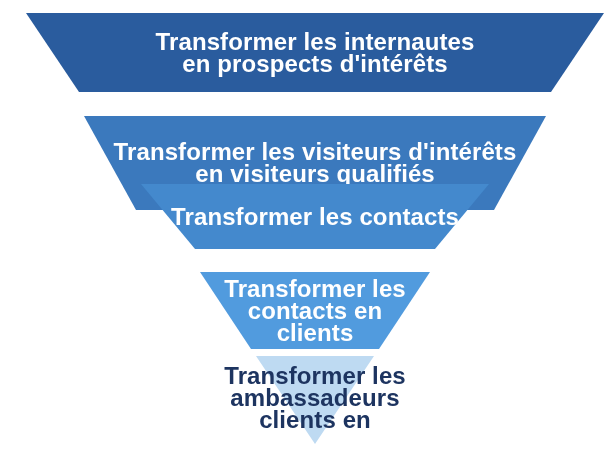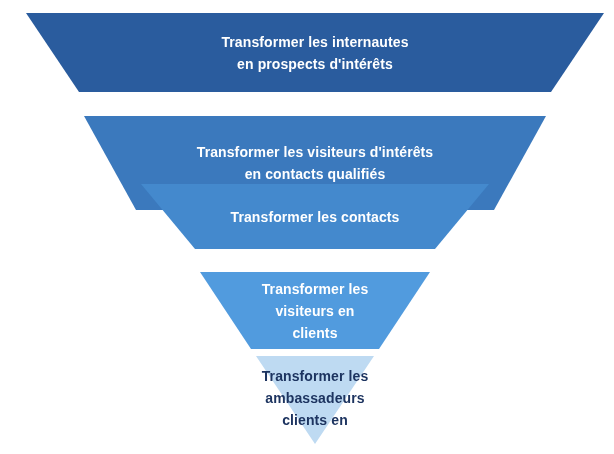--- a/index.html
+++ b/index.html
@@ -17,21 +17,21 @@
   }
   .stage { position: absolute; }
   .shape { position: absolute; inset: 0; }
   .label {
     position: absolute;
     left: 50%;
     top: 50%;
     transform: translate(-50%, -50%);
     text-align: center;
     font-weight: bold;
-    font-size: 14px;
+    font-size: 24px;
     line-height: 22px;
     white-space: nowrap;
     letter-spacing: 0.1px;
   }
   .label .line { display: block; }
 
   
   .stage-1 { left: 26px;  top: 13px;  width: 578px; height: 79px; }
   .stage-1 .shape { clip-path: polygon(0 0, 100% 0, 525px 100%, 53px 100%); }
 
@@ -58,36 +58,36 @@
     <div class="label" style="color: rgb(255, 255, 255);">
       <span class="line">Transformer les internautes</span>
       <span class="line">en prospects d'intérêts</span>
     </div>
   </div>
 
   <div class="stage stage-2">
     <div class="shape" style="background: rgb(59, 121, 189);"></div>
     <div class="label" style="color: rgb(255, 255, 255);">
       <span class="line">Transformer les visiteurs d'intérêts</span>
-      <span class="line">en contacts qualifiés</span>
+      <span class="line">en visiteurs qualifiés</span>
     </div>
   </div>
 
   <div class="stage stage-3">
     <div class="shape" style="background: rgb(68, 137, 205);"></div>
     <div class="label" style="color: rgb(255, 255, 255);">
       <span class="line">Transformer les contacts</span>
     </div>
   </div>
 
   <div class="stage stage-4">
     <div class="shape" style="background: rgb(81, 155, 222);"></div>
     <div class="label" style="color: rgb(255, 255, 255);">
       <span class="line">Transformer les</span>
-      <span class="line">visiteurs en</span>
+      <span class="line">contacts en</span>
       <span class="line">clients</span>
     </div>
   </div>
 
   <div class="stage stage-5">
     <div class="shape" style="background: rgb(190, 218, 242);"></div>
     <div class="label" style="color: rgb(29, 52, 96);">
       <span class="line">Transformer les</span>
       <span class="line">ambassadeurs</span>
       <span class="line">clients en</span>

